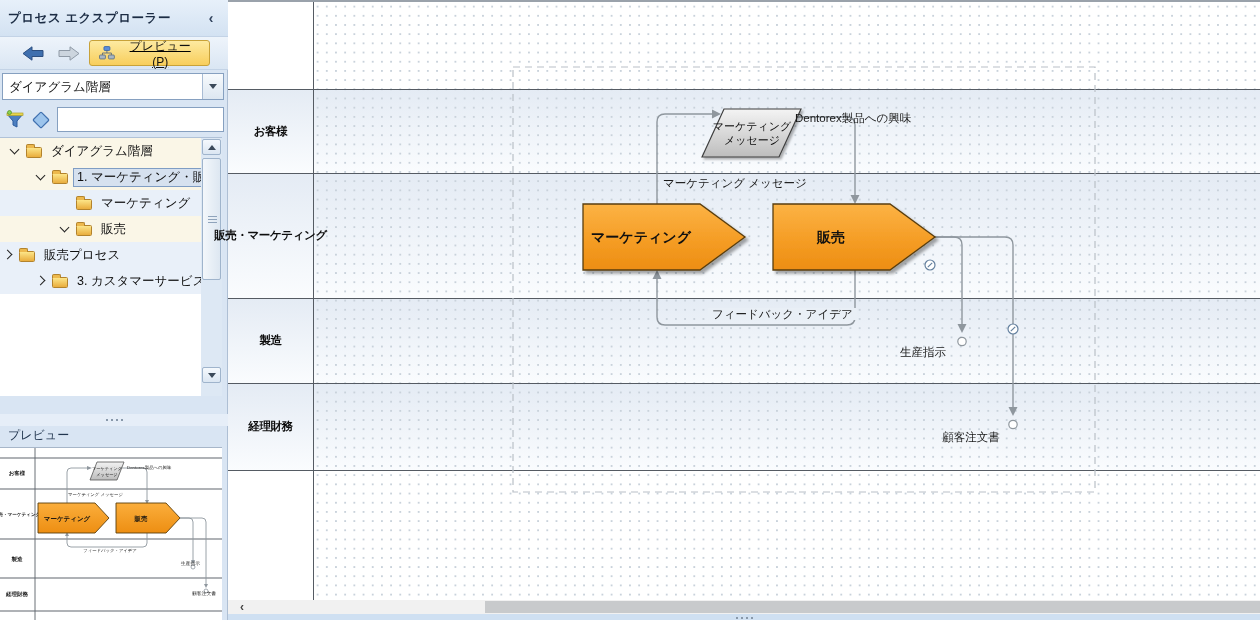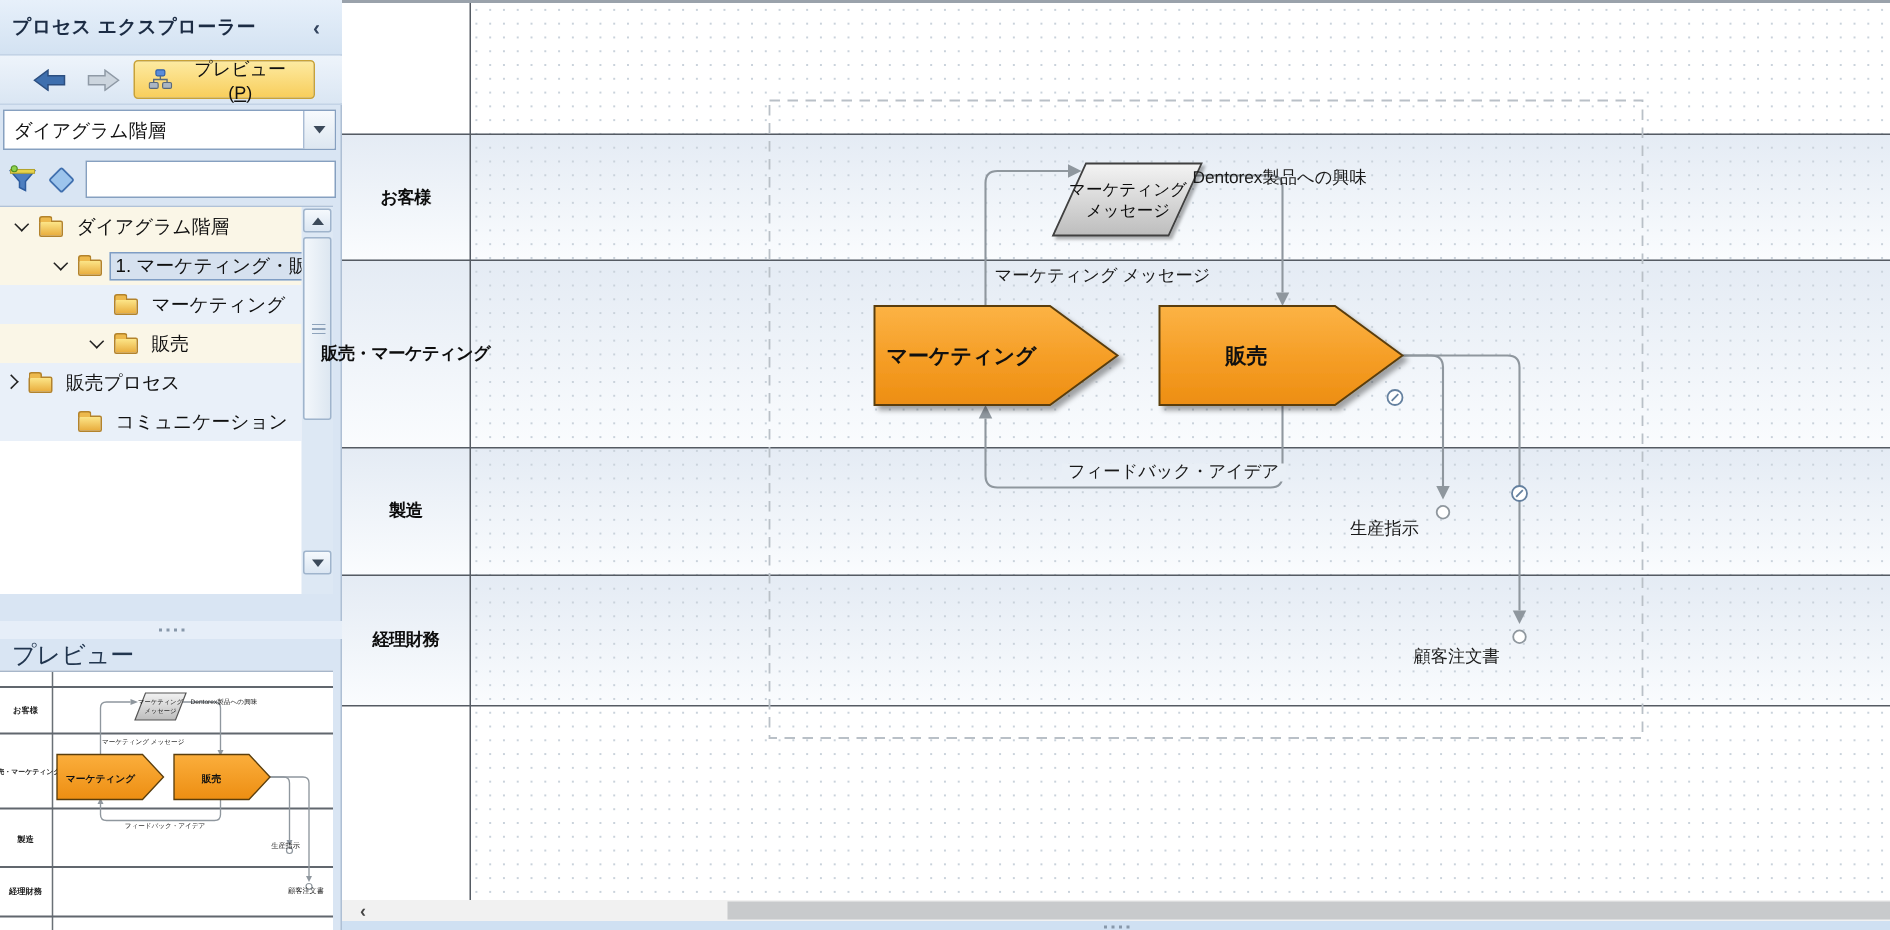--- a/index.html
+++ b/index.html
@@ -12,21 +12,21 @@
            background:#d9e5f3; border-right:1px solid #aebfd4; }
   .panel-header { position:absolute; left:0; top:0; width:228px; height:36px;
                   display:flex; align-items:center; padding:0 8px;
                   background:linear-gradient(#e7f0fa,#d3e2f2); }
   .panel-title { font-size:12.5px; font-weight:bold; color:#1c2c44; letter-spacing:0.5px; flex:1; }
   .collapse-btn { width:18px; height:18px; border:none; background:transparent; color:#33445e;
                   font-size:14px; font-weight:bold; cursor:pointer; line-height:18px; }
 
   .toolbar { position:absolute; left:0; top:36px; width:228px; height:34px;
              background:linear-gradient(#eef4fb,#dae6f3); border-top:1px solid #c3d3e6;
-             border-bottom:1px solid #c3d3e6; display:flex; align-items:center; padding:0 18px; gap:6px; }
+             border-bottom:1px solid #c3d3e6; display:flex; align-items:center; padding:0 18px; gap:6px;text-decoration:underline; }
   .nav-btn { width:30px; height:24px; border:none; background:transparent; display:flex;
              align-items:center; justify-content:center; cursor:pointer; }
   .preview-toggle { height:26px; display:flex; align-items:center; gap:5px; padding:0 9px;
                     background:linear-gradient(#fdeaa1,#f8ce5c); border:1px solid #c8a239;
                     border-radius:3px; font-size:12px; color:#111; cursor:pointer; }
   .preview-toggle .key { text-decoration:underline; }
 
   .dropdown-row { position:absolute; left:2px; top:73px; width:222px; height:27px;
                   background:#fff; border:1px solid #86a0c0; display:flex; }
   .dropdown-value { flex:1; font-size:12.5px; color:#111; padding:5px 6px 0 6px; white-space:nowrap; overflow:hidden; }
@@ -72,21 +72,21 @@
   .tri-up-s { width:0; height:0; border-left:4px solid transparent; border-right:4px solid transparent; border-bottom:5px solid #3c4a5a; }
   .tri-dn-s { width:0; height:0; border-left:4px solid transparent; border-right:4px solid transparent; border-top:5px solid #3c4a5a; }
   .vthumb { position:absolute; left:1px; top:20px; width:19px; height:122px;
             background:linear-gradient(90deg,#f3f7fb,#dde7f1); border:1px solid #9fb4cc; border-radius:2px; cursor:pointer; }
   .vthumb::after { content:""; position:absolute; left:5px; top:57px; width:9px; height:7px;
                    background:repeating-linear-gradient(#8ea3bb 0 1px,transparent 1px 3px); }
 
   .panel-splitter { position:absolute; left:0; top:414px; width:228px; height:12px;
                     background:#e6eef8; display:flex; align-items:center; justify-content:center; gap:3px; cursor:row-resize; }
   .panel-splitter i { width:2px; height:2px; background:#8898aa; }
-  .preview-header { position:absolute; left:8px; top:427px; font-size:16px; color:#22364f; }
+  .preview-header { position:absolute; left:8px; top:427px; font-size:12px; color:#22364f; }
   .preview-pane { position:absolute; left:0; top:447px; width:222px; height:173px;
                   background:#fff; border-top:1px solid #a7b6c9; cursor:pointer; }
 
   
   .canvas { position:absolute; left:228px; top:0; width:1032px; height:620px; background:#fff;
             border-top:2px solid #9aa2ab; }
   .lane-row { position:absolute; left:0; width:1032px; background:linear-gradient(#e4ebf4,#fafcfe); }
   .dots { position:absolute; left:85px; top:0; width:947px; height:598px;
           background-image:radial-gradient(#c9d2db 0.8px, transparent 0.9px); background-size:9.2px 9.2px; }
   .vline { position:absolute; left:85px; top:0; width:1px; height:598px; background:#555b63; }
@@ -186,23 +186,23 @@
           <span class="chev down"></span>
           <span class="folder"></span>
           <span class="tlabel">販売</span>
         </div>
         <div class="trow lv3 alt">
           <span class="chev right"></span>
           <span class="folder"></span>
           <span class="tlabel">販売プロセス</span>
         </div>
         <div class="trow lv1 alt">
-          <span class="chev none"></span>
-          <span class="folder"></span>
-          <span class="tlabel">コミュニケーション</span>
+          <span class="chev right"></span>
+          <span class="folder"></span>
+          <span class="tlabel">3. カスタマーサービス</span>
         </div>
       </div>
       <div class="vscroll">
         <div class="btn up">
             <span class="tri-up-s"></span>
           </div>
         <div class="vthumb"></div>
         <div class="btn down">
             <span class="tri-dn-s"></span>
           </div>

